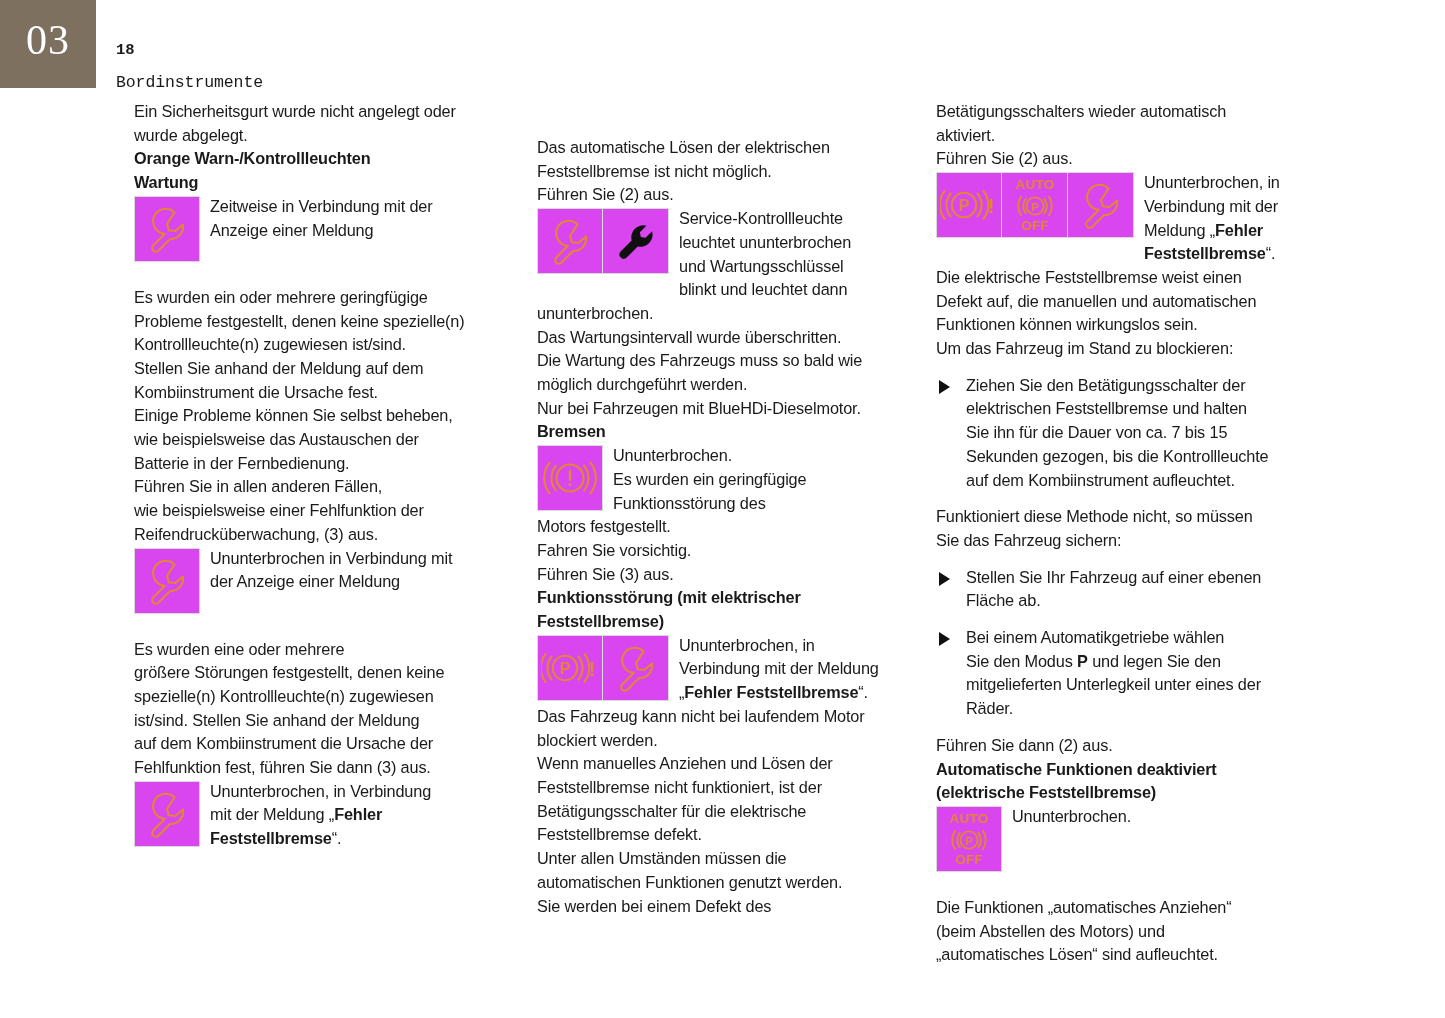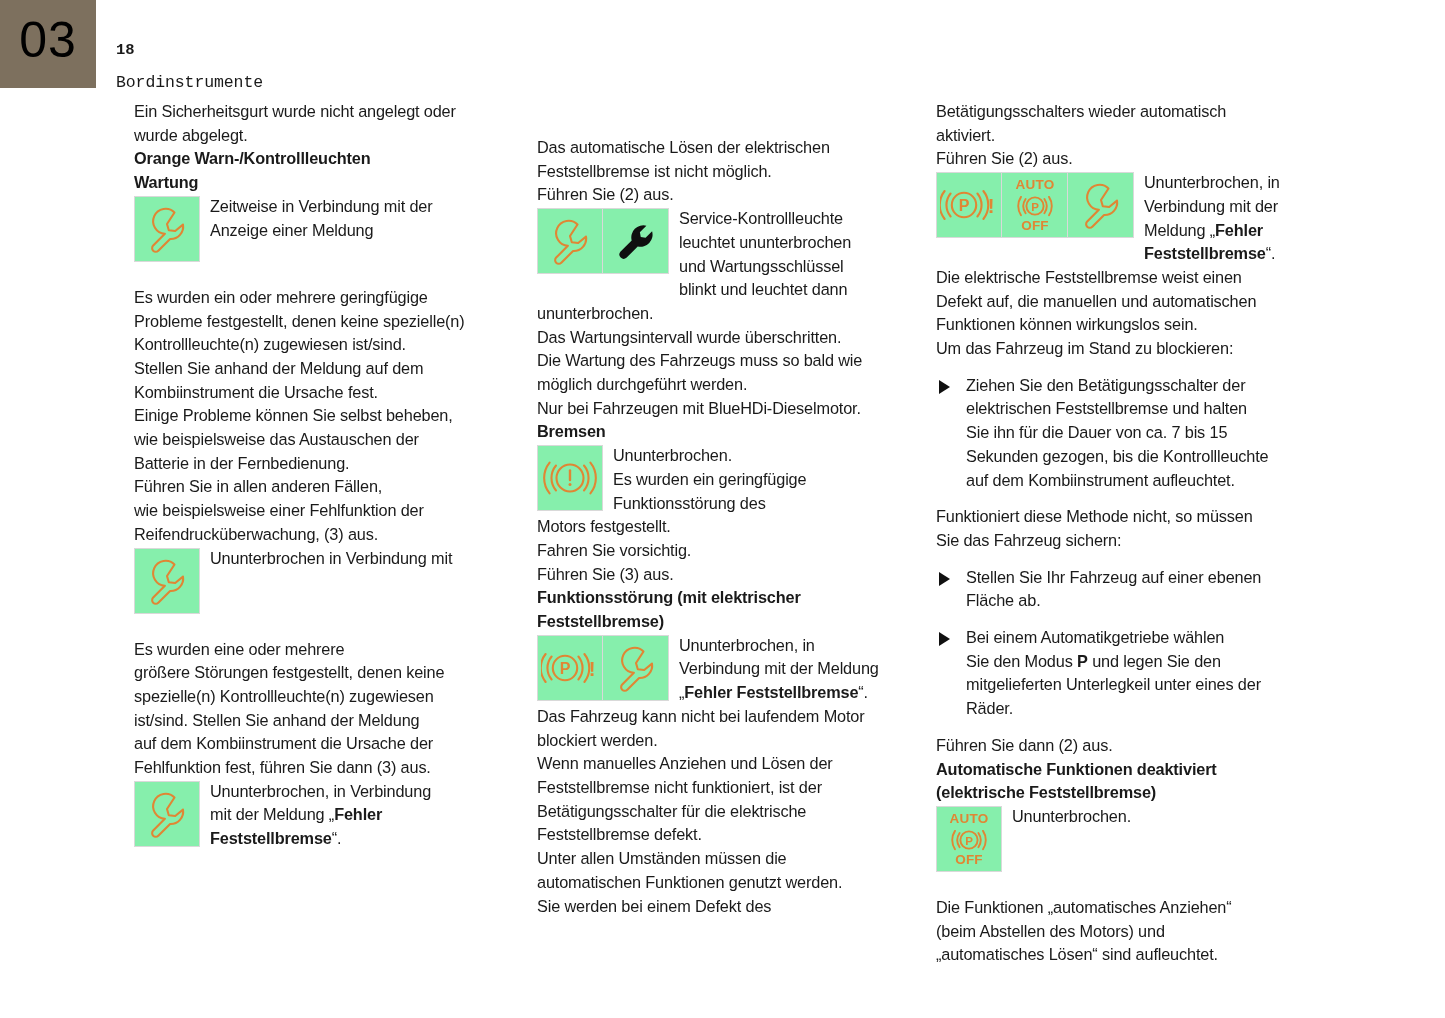--- a/index.html
+++ b/index.html
@@ -22,24 +22,24 @@
     left: 0;
     top: 0;
     width: 96px;
     height: 88px;
     background: #7d705e;
     display: flex;
     align-items: center;
     justify-content: center;
   }
   .chapter-tab .num {
-    font-family: Liberation Sans, sans-serif;
-    font-size: 50px;
+    font-family: Liberation Serif, serif;
+    font-size: 42px;
     line-height: 1;
-    color: #000000;
+    color: #ffffff;
     letter-spacing: 1px;
     position: relative;
     top: -4px;
   }
 
   
   .page-header {
     position: absolute;
     left: 116px;
     top: 40px;
@@ -93,21 +93,21 @@
     display: flex;
     margin: 1px 10px 2px 0;
   }
   .icon-row .txt {
     overflow: hidden;
   }
   .icon-cell {
     width: 66px;
     height: 66px;
     border: 1px solid #d9d9d9;
-    background: #86efac;
+    background: #d946ef;
     box-sizing: border-box;
     display: flex;
     align-items: center;
     justify-content: center;
     flex: none;
   }
   .icon-cell + .icon-cell { border-left: none; }
   .icon-cell svg { display: block; }
 
   
@@ -179,20 +179,21 @@
     <div class="icon-row">
       <div class="icon-stack">
         <div class="icon-cell">
           <svg width="50" height="50" viewBox="0 0 50 50" aria-hidden="true">
             <path d="M32.5 8.5 a12.5 12.5 0 1 0 -9.6 21.3 L11.2 41.6 a3.6 3.6 0 0 0 5.1 5.1 L28.1 35 a12.5 12.5 0 0 0 12.9 -14.4 L33.2 27 l-6.4 -0.7 l-1.8 -6.3 Z" fill="none" stroke="#e08634" stroke-width="2.1" stroke-linejoin="round" stroke-linecap="round"></path>
           </svg>
         </div>
       </div>
       <div class="txt">
         <p class="para">Ununterbrochen in Verbindung mit</p>
+        <p class="para">der Anzeige einer Meldung</p>
       </div>
     </div>
 
     <div class="spacer-md"></div>
 
     <p class="para">Es wurden eine oder mehrere</p>
     <p class="para">größere Störungen festgestellt, denen keine</p>
     <p class="para">spezielle(n) Kontrollleuchte(n) zugewiesen</p>
     <p class="para">ist/sind. Stellen Sie anhand der Meldung</p>
     <p class="para">auf dem Kombiinstrument die Ursache der</p>

